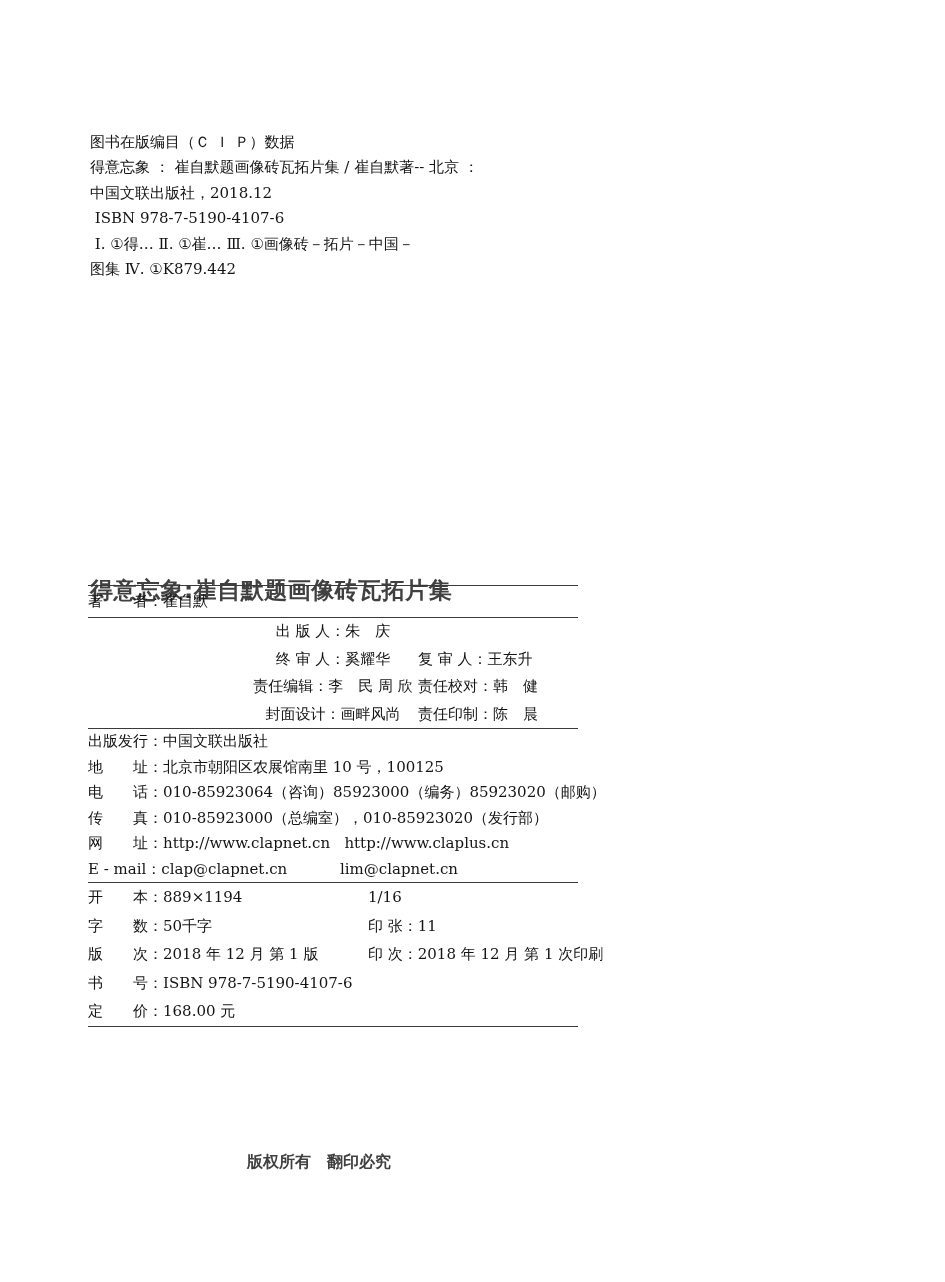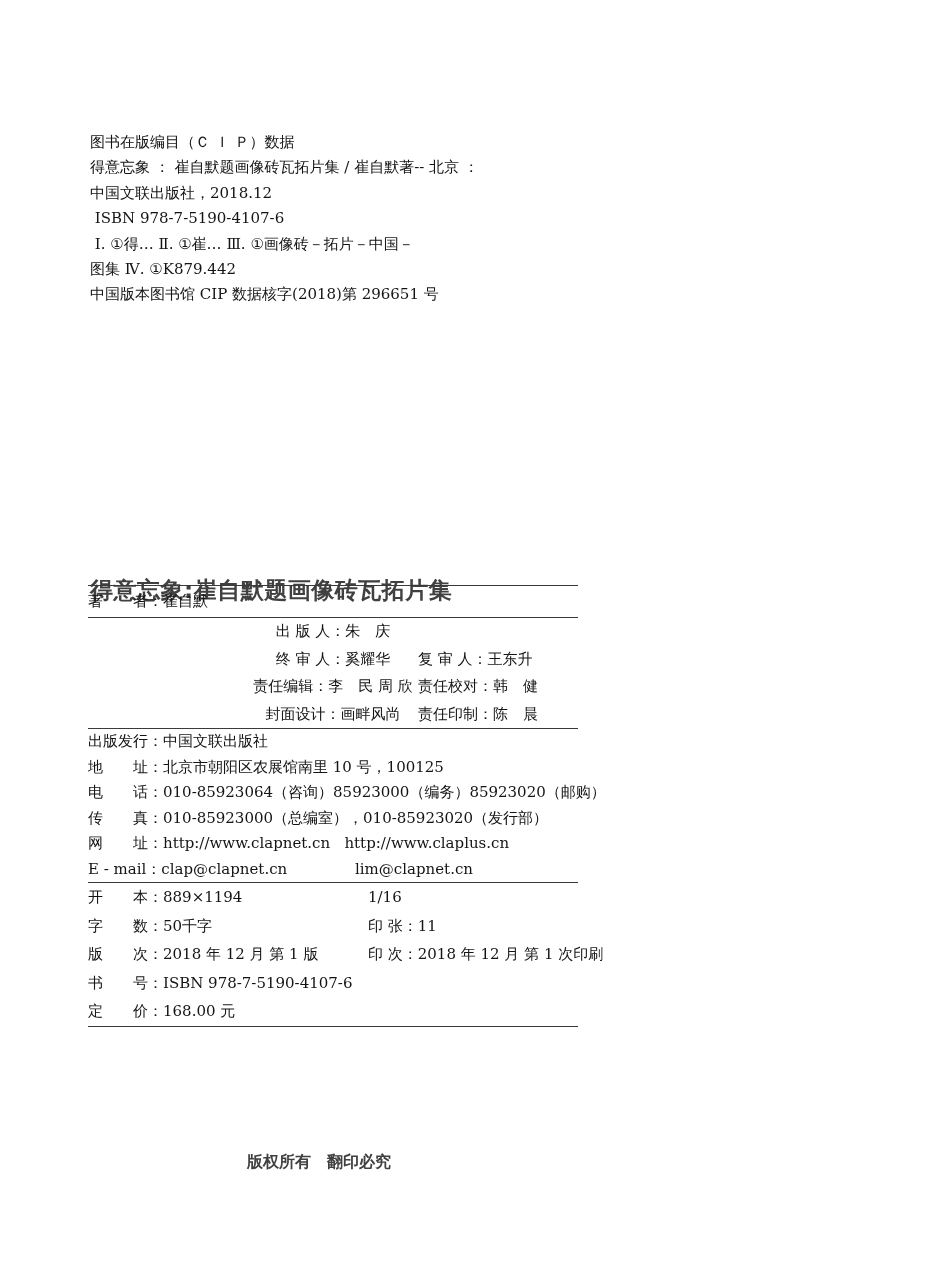--- a/index.html
+++ b/index.html
@@ -28,21 +28,21 @@
   .sec.last{border-bottom:1px solid #3a3a3a;}
   .s-print{border-top-width:2px;border-top-color:#2a2a2a;}
   .row{position:relative;white-space:pre;}
   .s-author .row{line-height:31px;}
   .s-staff  .row{line-height:27.5px;text-align:center;}
   .s-pub    .row{line-height:25.5px;}
   .s-print  .row{line-height:26px;}
   .s-fmt    .row{line-height:28.5px;}
   .p2{position:absolute;top:0;white-space:pre;}
   .s-staff .p2{left:330px;}
-  .s-pub   .p2{left:267px;text-align:right;}
+  .s-pub   .p2{left:252px;text-align:right;}
   .s-fmt   .p2{left:280px;}
 
   
   .footer{
     position:absolute;left:88px;top:1152px;width:462px;text-align:center;
     font-family:"DejaVu Sans","Liberation Sans",sans-serif;
     font-weight:bold;font-size:16px;color:#404040;white-space:pre;
   }
 </style>
 </head>
@@ -50,21 +50,20 @@
 
 <div class="page">
 
   <div class="cip">
     <div class="cip-line">图书在版编目（Ｃ Ｉ Ｐ）数据</div>
     <div class="cip-line">得意忘象 ： 崔自默题画像砖瓦拓片集 / 崔自默著-- 北京 ：</div>
     <div class="cip-line">中国文联出版社，2018.12</div>
     <div class="cip-line"> ISBN 978-7-5190-4107-6</div>
     <div class="cip-line"> Ⅰ. ①得… Ⅱ. ①崔… Ⅲ. ①画像砖－拓片－中国－</div>
     <div class="cip-line">图集 Ⅳ. ①K879.442</div>
-    <div class="cip-line">中国版本图书馆 CIP 数据核字(2018)第 296651 号</div>
   </div>
 
   <h1 class="title">得意忘象:崔自默题画像砖瓦拓片集</h1>
 
   <div class="colophon">
 
     <div class="sec s-author">
       <div class="row"><span>著　　者：</span><span>崔自默</span></div>
     </div>
 

